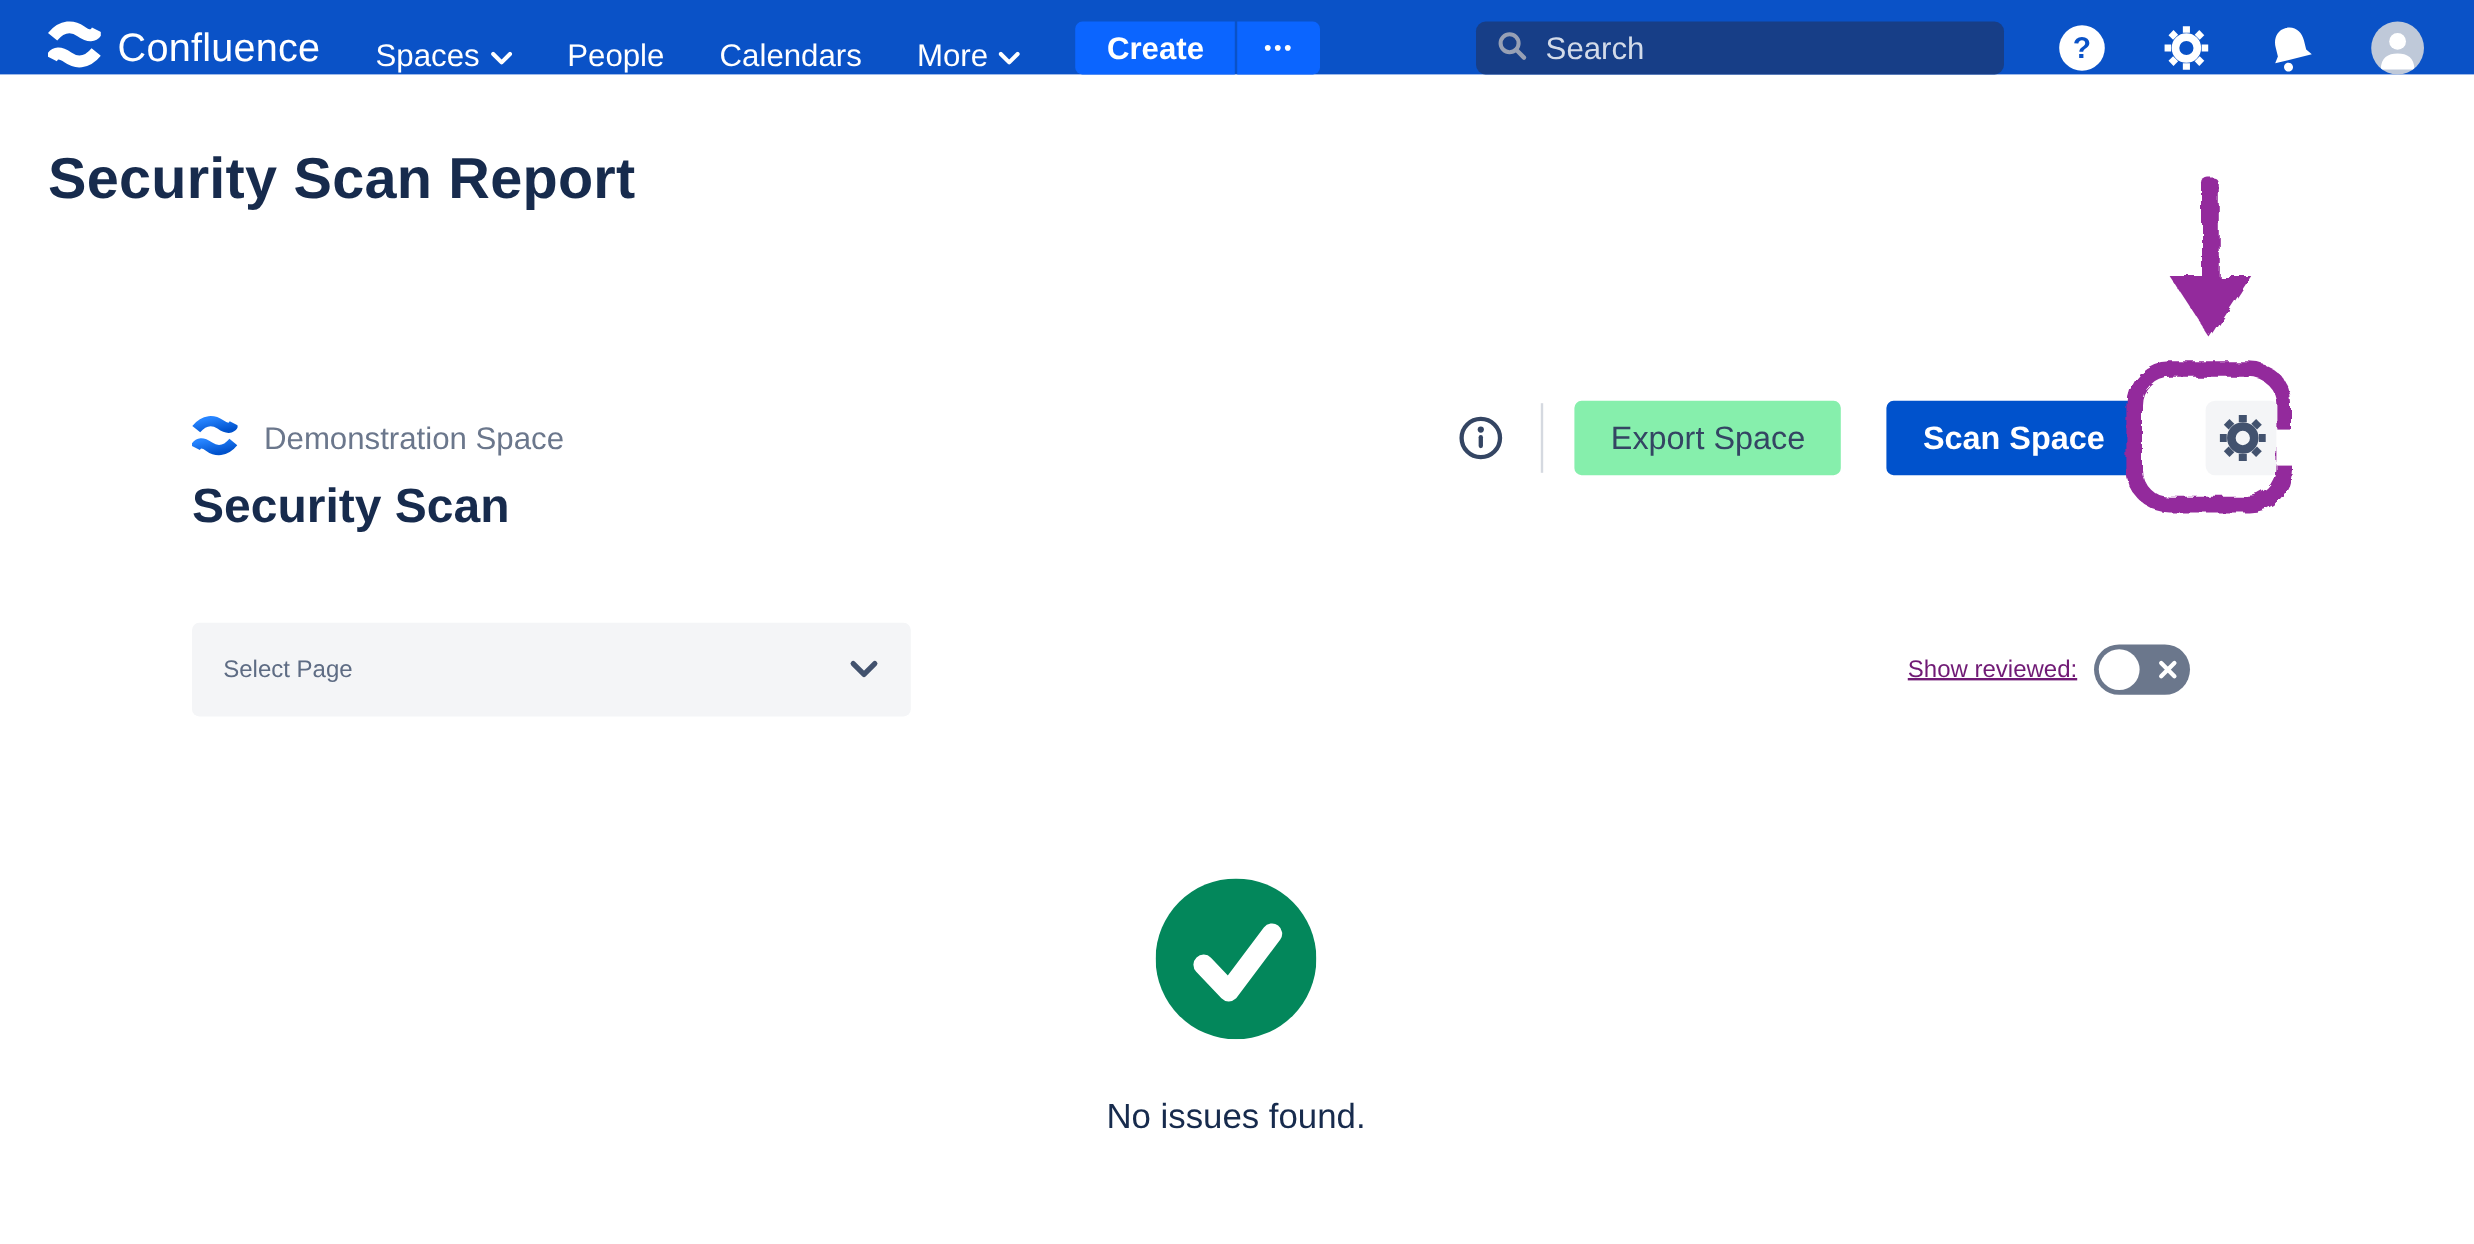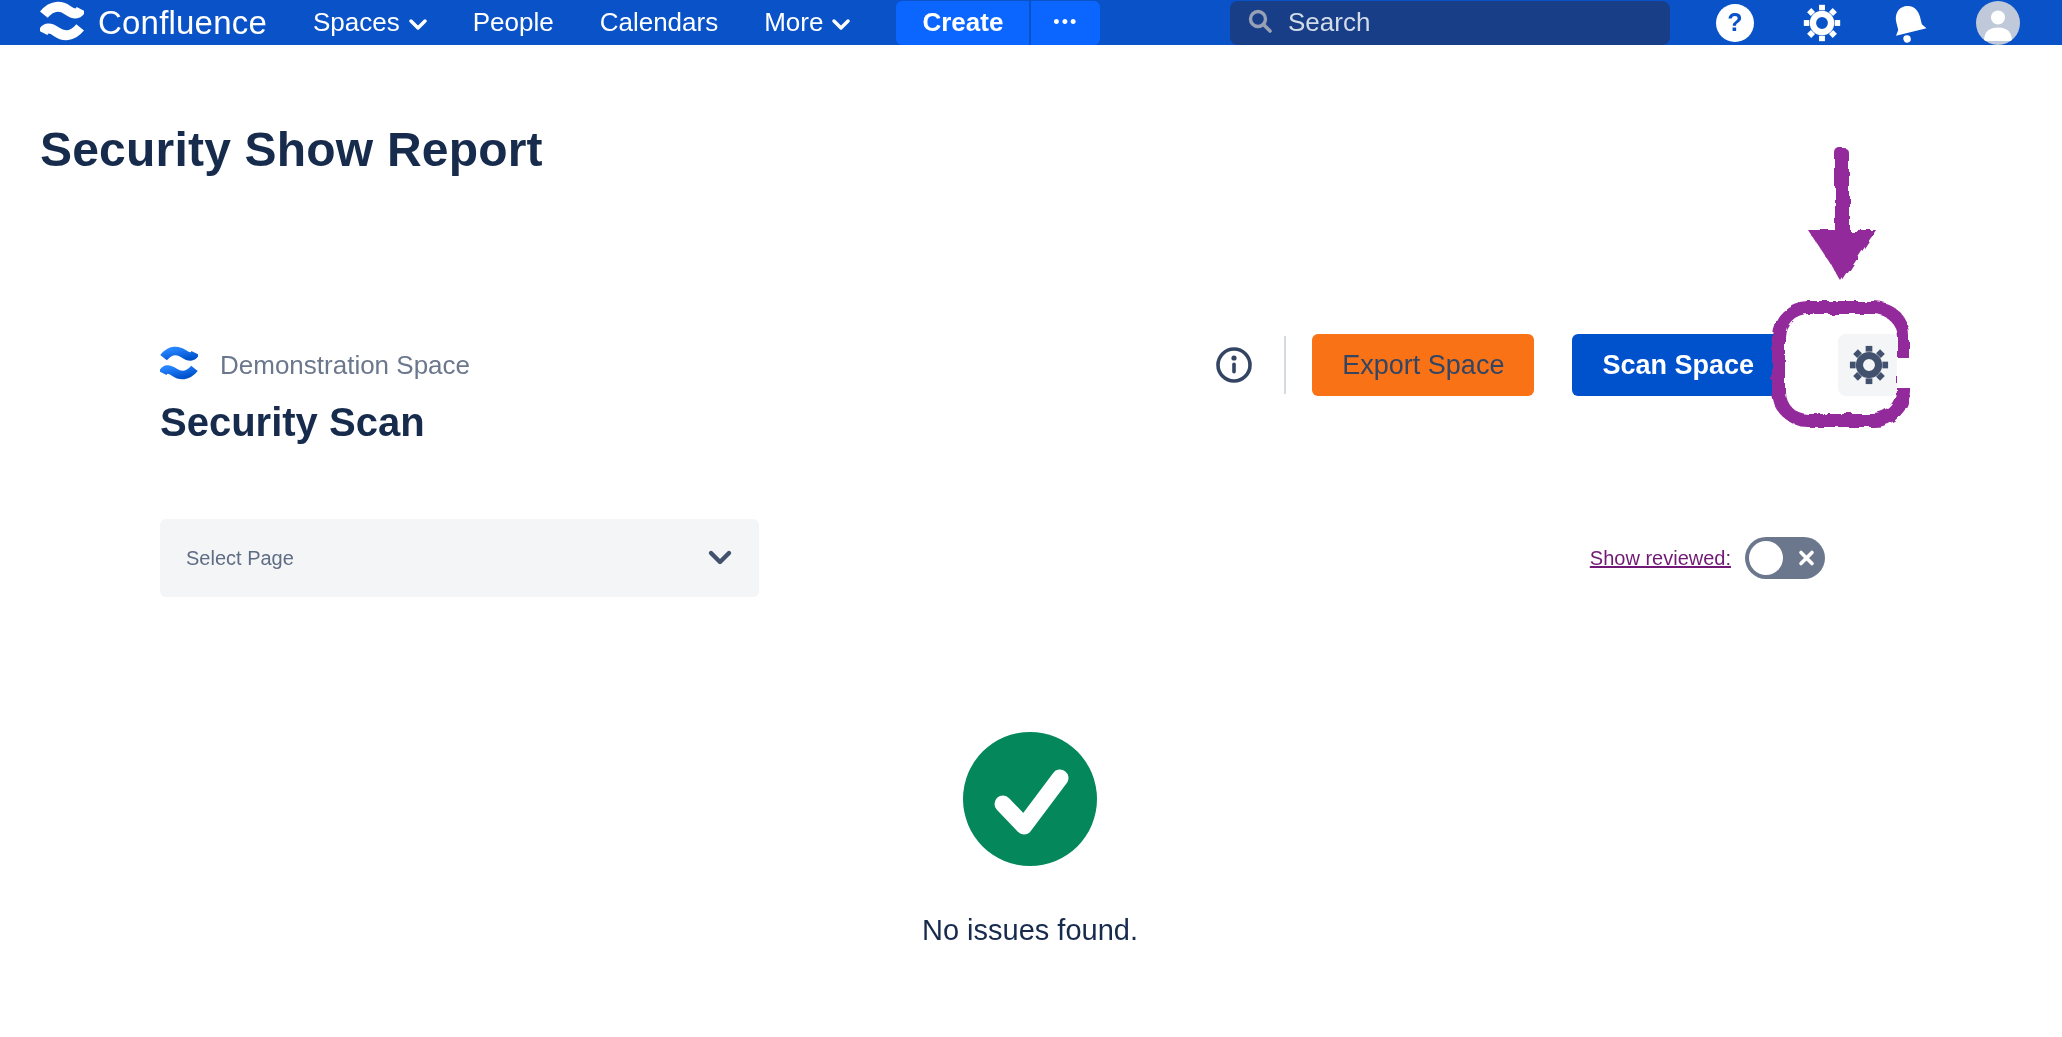--- a/index.html
+++ b/index.html
@@ -1,22 +1,22 @@
 <!DOCTYPE html>
 <html><head>
 <meta charset="utf-8">
 <style>
   * { margin:0; padding:0; box-sizing:border-box; }
   html,body { width:2062px; height:1037px; background:#ffffff; overflow:hidden;
               font-family:"Liberation Sans", sans-serif; }
   .stage { position:relative; width:2062px; height:1037px; background:#fff; }
 
   
-  .navbar { position:absolute; left:0; top:0; width:2062px; height:45px;
-            background:#0A52C7; display:flex; align-items:center; padding:0 42px 0 40px; }
+  .navbar { position:absolute; left:0; top:0; width:2062px; height:62px;
+            background:#0A52C7; display:flex; align-items:flex-end; padding:0 42px 0 40px; }
   .brand { display:flex; align-items:center; gap:14px; margin-right:46px; }
   .brand-name { color:#fff; font-size:33px; font-weight:500; letter-spacing:.2px; }
   .nav-item { display:flex; align-items:center; gap:9px; color:#ffffff; font-size:26px;
               font-weight:500; margin-right:46px; cursor:pointer; }
   .btn-create { height:44px; background:#0B65FF; color:#fff; font-size:26px; font-weight:600;
                 border:none; border-radius:6px 0 0 6px; padding:0 26px; cursor:pointer;
                 font-family:inherit; }
   .btn-create-more { height:44px; background:#0B65FF; color:#fff; font-size:18px; border:none;
                 border-radius:0 6px 6px 0; padding:0 22px; margin-left:2px; cursor:pointer;
                 letter-spacing:2px; font-family:inherit; }
@@ -38,21 +38,21 @@
 
   .macro-row1 { position:absolute; left:160px; top:330px; width:1740px; height:70px;
                 display:flex; align-items:center; }
   .breadcrumb { display:flex; align-items:center; gap:22px; }
   .space-name { color:#6B778C; font-size:26px; font-weight:500; }
   .actions { margin-left:auto; display:flex; align-items:center; }
   .info-btn { margin-right:30px; cursor:pointer; display:flex; }
   .v-divider { width:2px; height:58px; background:#D5D9E0; margin-right:26px; }
   .btn { height:62px; border:none; border-radius:6px; font-size:27px; font-family:inherit;
          cursor:pointer; padding:0 30px; }
-  .btn-export { background:#f97316; color:#344563; font-weight:500; margin-right:38px; }
+  .btn-export { background:#86efac; color:#344563; font-weight:500; margin-right:38px; }
   .btn-scan { background:#0052CC; color:#fff; font-weight:600; margin-right:54px; }
   .btn-gear { width:62px; height:62px; border-radius:8px; background:#F4F5F7; border:none;
               display:flex; align-items:center; justify-content:center; cursor:pointer; }
 
   .macro-heading { position:absolute; left:160px; top:400px; font-size:40px; font-weight:700;
                    color:#172B4D; }
 
   
   .controls { position:absolute; left:160px; top:519px; width:1740px; height:78px;
               display:flex; align-items:center; }
@@ -163,21 +163,21 @@
       </div>
       <div class="avatar">
         <svg width="44" height="44" viewBox="0 0 44 44">
           <circle cx="22" cy="16.5" r="7" fill="#fff"></circle>
           <path d="M8 40 C8 30 14 26.5 22 26.5 C30 26.5 36 30 36 40 Z" fill="#fff"></path>
         </svg>
       </div>
     </div>
   </div>
 
-  <h1 class="page-title">Security Show Report</h1>
+  <h1 class="page-title">Security Scan Report</h1>
 
   <div class="macro-row1">
     <div class="breadcrumb">
       <span>
         <svg width="38" height="34" viewBox="0 0 48 44">
           <defs>
             <linearGradient id="cgrad" x1="0" y1="0" x2="1" y2="1">
               <stop offset="0" stop-color="#2684FF"></stop>
                 <stop offset="1" stop-color="#0052CC"></stop>
             </linearGradient>

